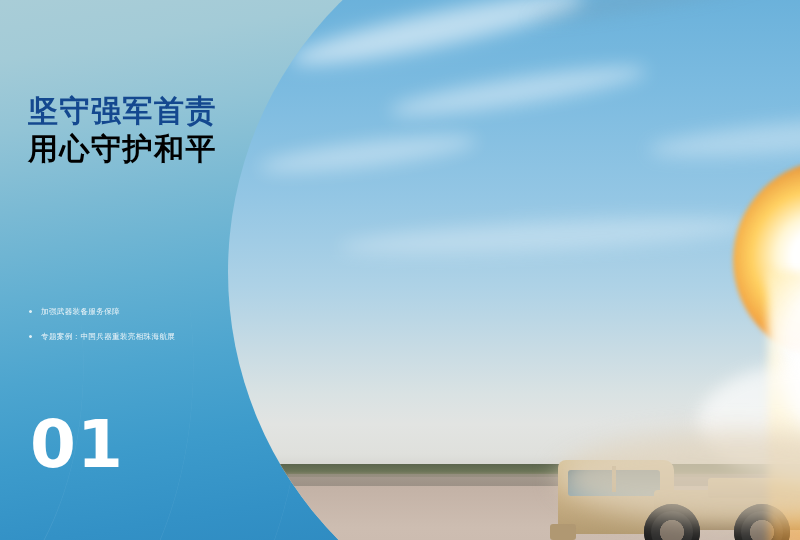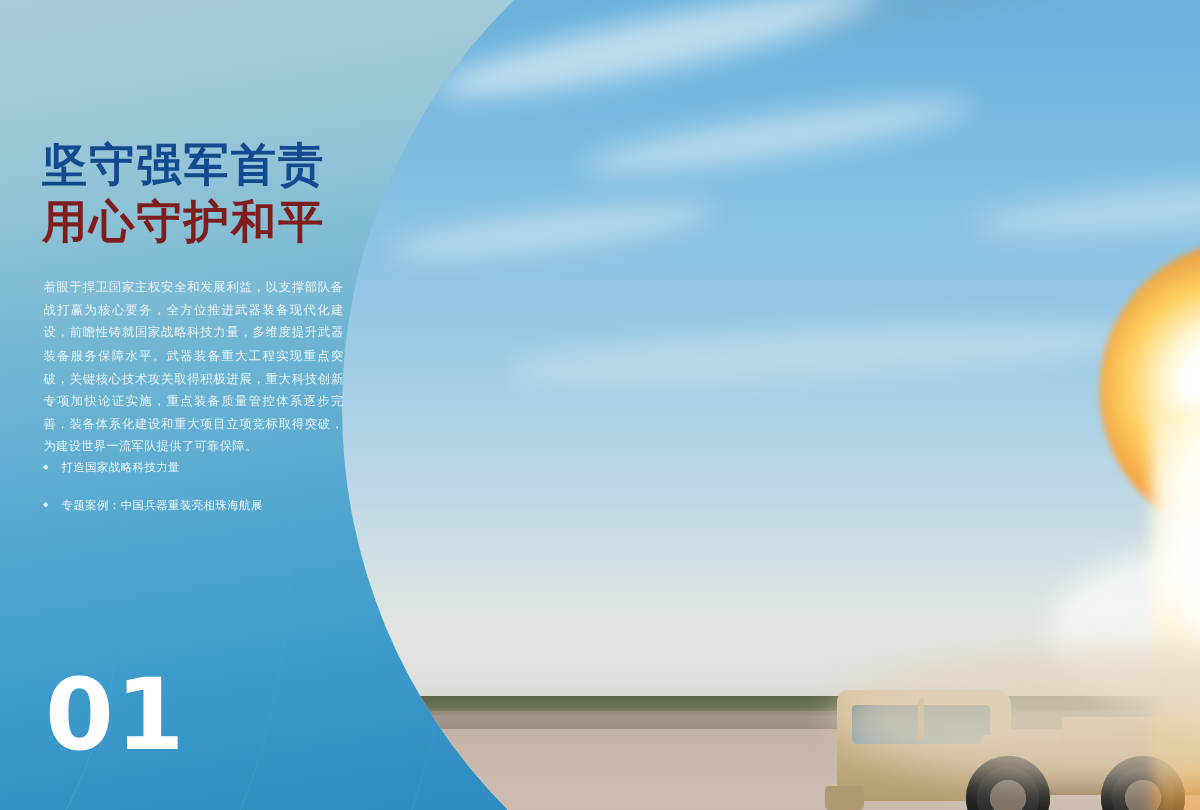--- a/index.html
+++ b/index.html
@@ -152,21 +152,21 @@
 
   
   .content{position:absolute;left:0;top:0;width:300px;height:540px;padding-left:40px;}
 
   .title{position:absolute;left:28px;top:92px;width:250px;}
   .title .line1{
     font-size:30px;font-weight:bold;color:#14488f;letter-spacing:1.5px;line-height:1.28;
     white-space:nowrap;
   }
   .title .line2{
-    font-size:30px;font-weight:bold;color:#7f1d1d;letter-spacing:1.5px;line-height:1.28;
+    font-size:30px;font-weight:bold;color:#000000;letter-spacing:1.5px;line-height:1.28;
     white-space:nowrap;
   }
 
   .paragraph{
     position:absolute;left:29px;top:184px;width:200px;
     font-size:8.2px;line-height:1.85;color:#eef6f8;text-align:justify;
     letter-spacing:.2px;opacity:.95;
   }
 
   .bullets{position:absolute;left:29px;top:303px;width:230px;}
@@ -174,21 +174,21 @@
     display:flex;align-items:center;height:17px;margin-bottom:8px;
     font-size:7.6px;color:#f0f7fa;letter-spacing:.3px;
   }
   .bullet .dot{
     width:3px;height:3px;background:#dff0f6;border-radius:50%;
     margin-right:9px;flex:0 0 auto;transform:rotate(45deg);
   }
   .bullet.case{margin-top:0;}
 
   .bignum{
-    position:absolute;left:30px;top:444px;
+    position:absolute;left:30px;top:412px;
     font-size:66px;line-height:1;color:#ffffff;font-weight:bold;
     letter-spacing:1px;font-family:"DejaVu Sans",sans-serif;
   }
 </style>
 </head>
 <body>
 
 <div class="poster">
 
   <div class="panel"></div>
@@ -240,26 +240,25 @@
     </div>
   </div>
 
   <div class="content">
 
     <div class="title">
       <div class="line1">坚守强军首责</div>
       <div class="line2">用心守护和平</div>
     </div>
 
-    <div class="paragraph">着眼于捍卫国家主权安全和发展利益，以支撑部队备战打赢为核心要务，全方位推进武器装备现代化建设，前瞻性铸就国家战略科技力量，多维度提升武器装备服务保障水平。武器装备重大工程实现重点突破，关键核心技术攻关取得积极进展，重大科技创新专项加快论证实施，重点装备质量管控体系逐步完善，装备体系化建设和重大项目立项竞标取得突破，为建设世界一流军队提供了可靠保障。</div>
 
     <div class="bullets">
       <div class="bullet">
         <span class="dot"></span>
-        <span>打造国家战略科技力量</span>
+        <span>加强武器装备服务保障</span>
       </div>
       <div class="bullet case">
         <span class="dot"></span>
         <span>专题案例：中国兵器重装亮相珠海航展</span>
       </div>
     </div>
 
     <div class="bignum">01</div>
   </div>
 

